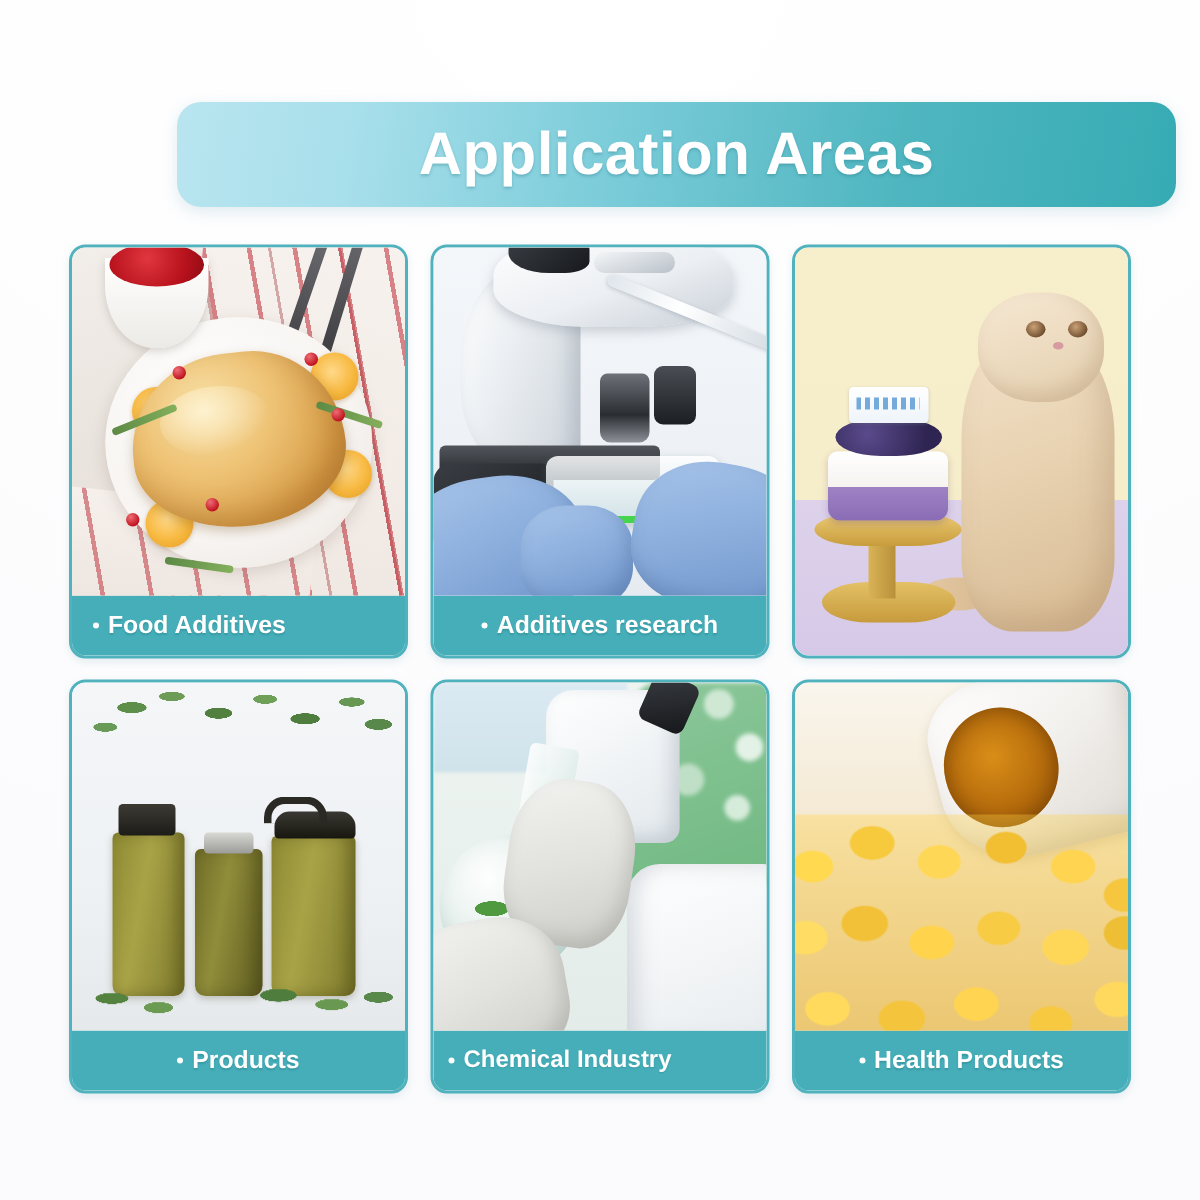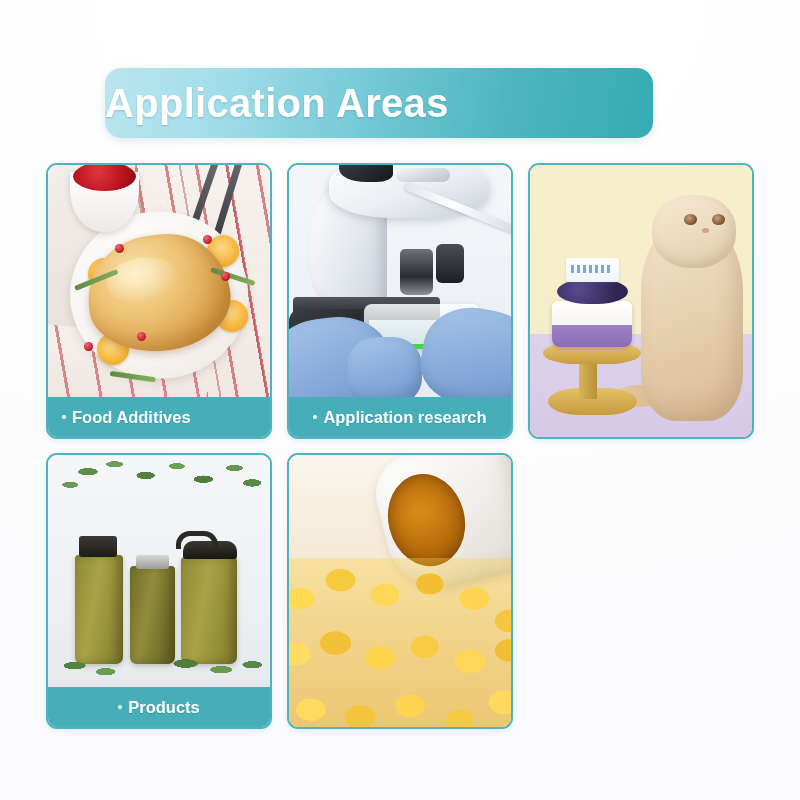--- a/index.html
+++ b/index.html
@@ -12,26 +12,26 @@
   }
   .page{
     position:absolute;inset:0;
     background:
       radial-gradient(120% 80% at 50% 0%, #ffffff 0%, #fdfdfe 60%, #fbfbfd 100%);
   }
 
   
   .banner{
     position:absolute;
-    left:105px;top:68px;
-    width:548px;height:70px;
+    left:118px;top:68px;
+    width:666px;height:70px;
     border-radius:16px;
     background:linear-gradient(100deg,#b9e5ef 0%,#a7dfeb 18%,#79cbd8 45%,#4fb6c0 72%,#36abb3 100%);
     box-shadow:0 3px 10px rgba(120,170,185,.22);
-    display:flex;align-items:center;
+    display:flex;align-items:center;justify-content:center;
   }
   .banner-title{
     color:#ffffff;
     font-size:40px;
     font-weight:bold;
     letter-spacing:.3px;
     text-shadow:0 1px 2px rgba(40,120,135,.35);
     white-space:nowrap;
   }
 
@@ -455,21 +455,21 @@
         <div class="stage"></div>
         <div class="base"></div>
         <div class="pipette"></div>
         <div class="dish"></div>
         <div class="glove g1"></div>
         <div class="glove g3"></div>
         <div class="glove g2"></div>
       </div>
       <div class="label center">
         <span class="dot"></span>
-        <span class="txt">Application research</span>
+        <span class="txt">Additives research</span>
       </div>
     </div>
 
     <div class="card">
       <div class="photo p-pet">
         <div class="tail"></div>
         <div class="cat"></div>
         <div class="cat-head"></div>
         <div class="eye e1"></div>
         <div class="eye e2"></div>
@@ -493,24 +493,44 @@
         <div class="cap c2"></div>
         <div class="pump"></div>
         <div class="grass"></div>
       </div>
       <div class="label center">
         <span class="dot"></span>
         <span class="txt">Products</span>
       </div>
     </div>
 
+    <div class="card">
+      <div class="photo p-chem">
+        <div class="shelf"></div>
+        <div class="plant"></div>
+        <div class="micro"></div>
+        <div class="coat"></div>
+        <div class="neck"></div>
+        <div class="flask"></div>
+        <div class="hand h2"></div>
+        <div class="hand h1"></div>
+      </div>
+      <div class="label tight">
+        <span class="dot"></span>
+        <span class="txt">Chemical Industry</span>
+      </div>
+    </div>
 
     <div class="card">
       <div class="photo p-hea">
         <div class="bottle">
           <div class="mouth"></div>
         </div>
         <div class="gels"></div>
       </div>
+      <div class="label center">
+        <span class="dot"></span>
+        <span class="txt">Health Products</span>
+      </div>
     </div>
 
   </div>
 </div>
 
 </body></html>

